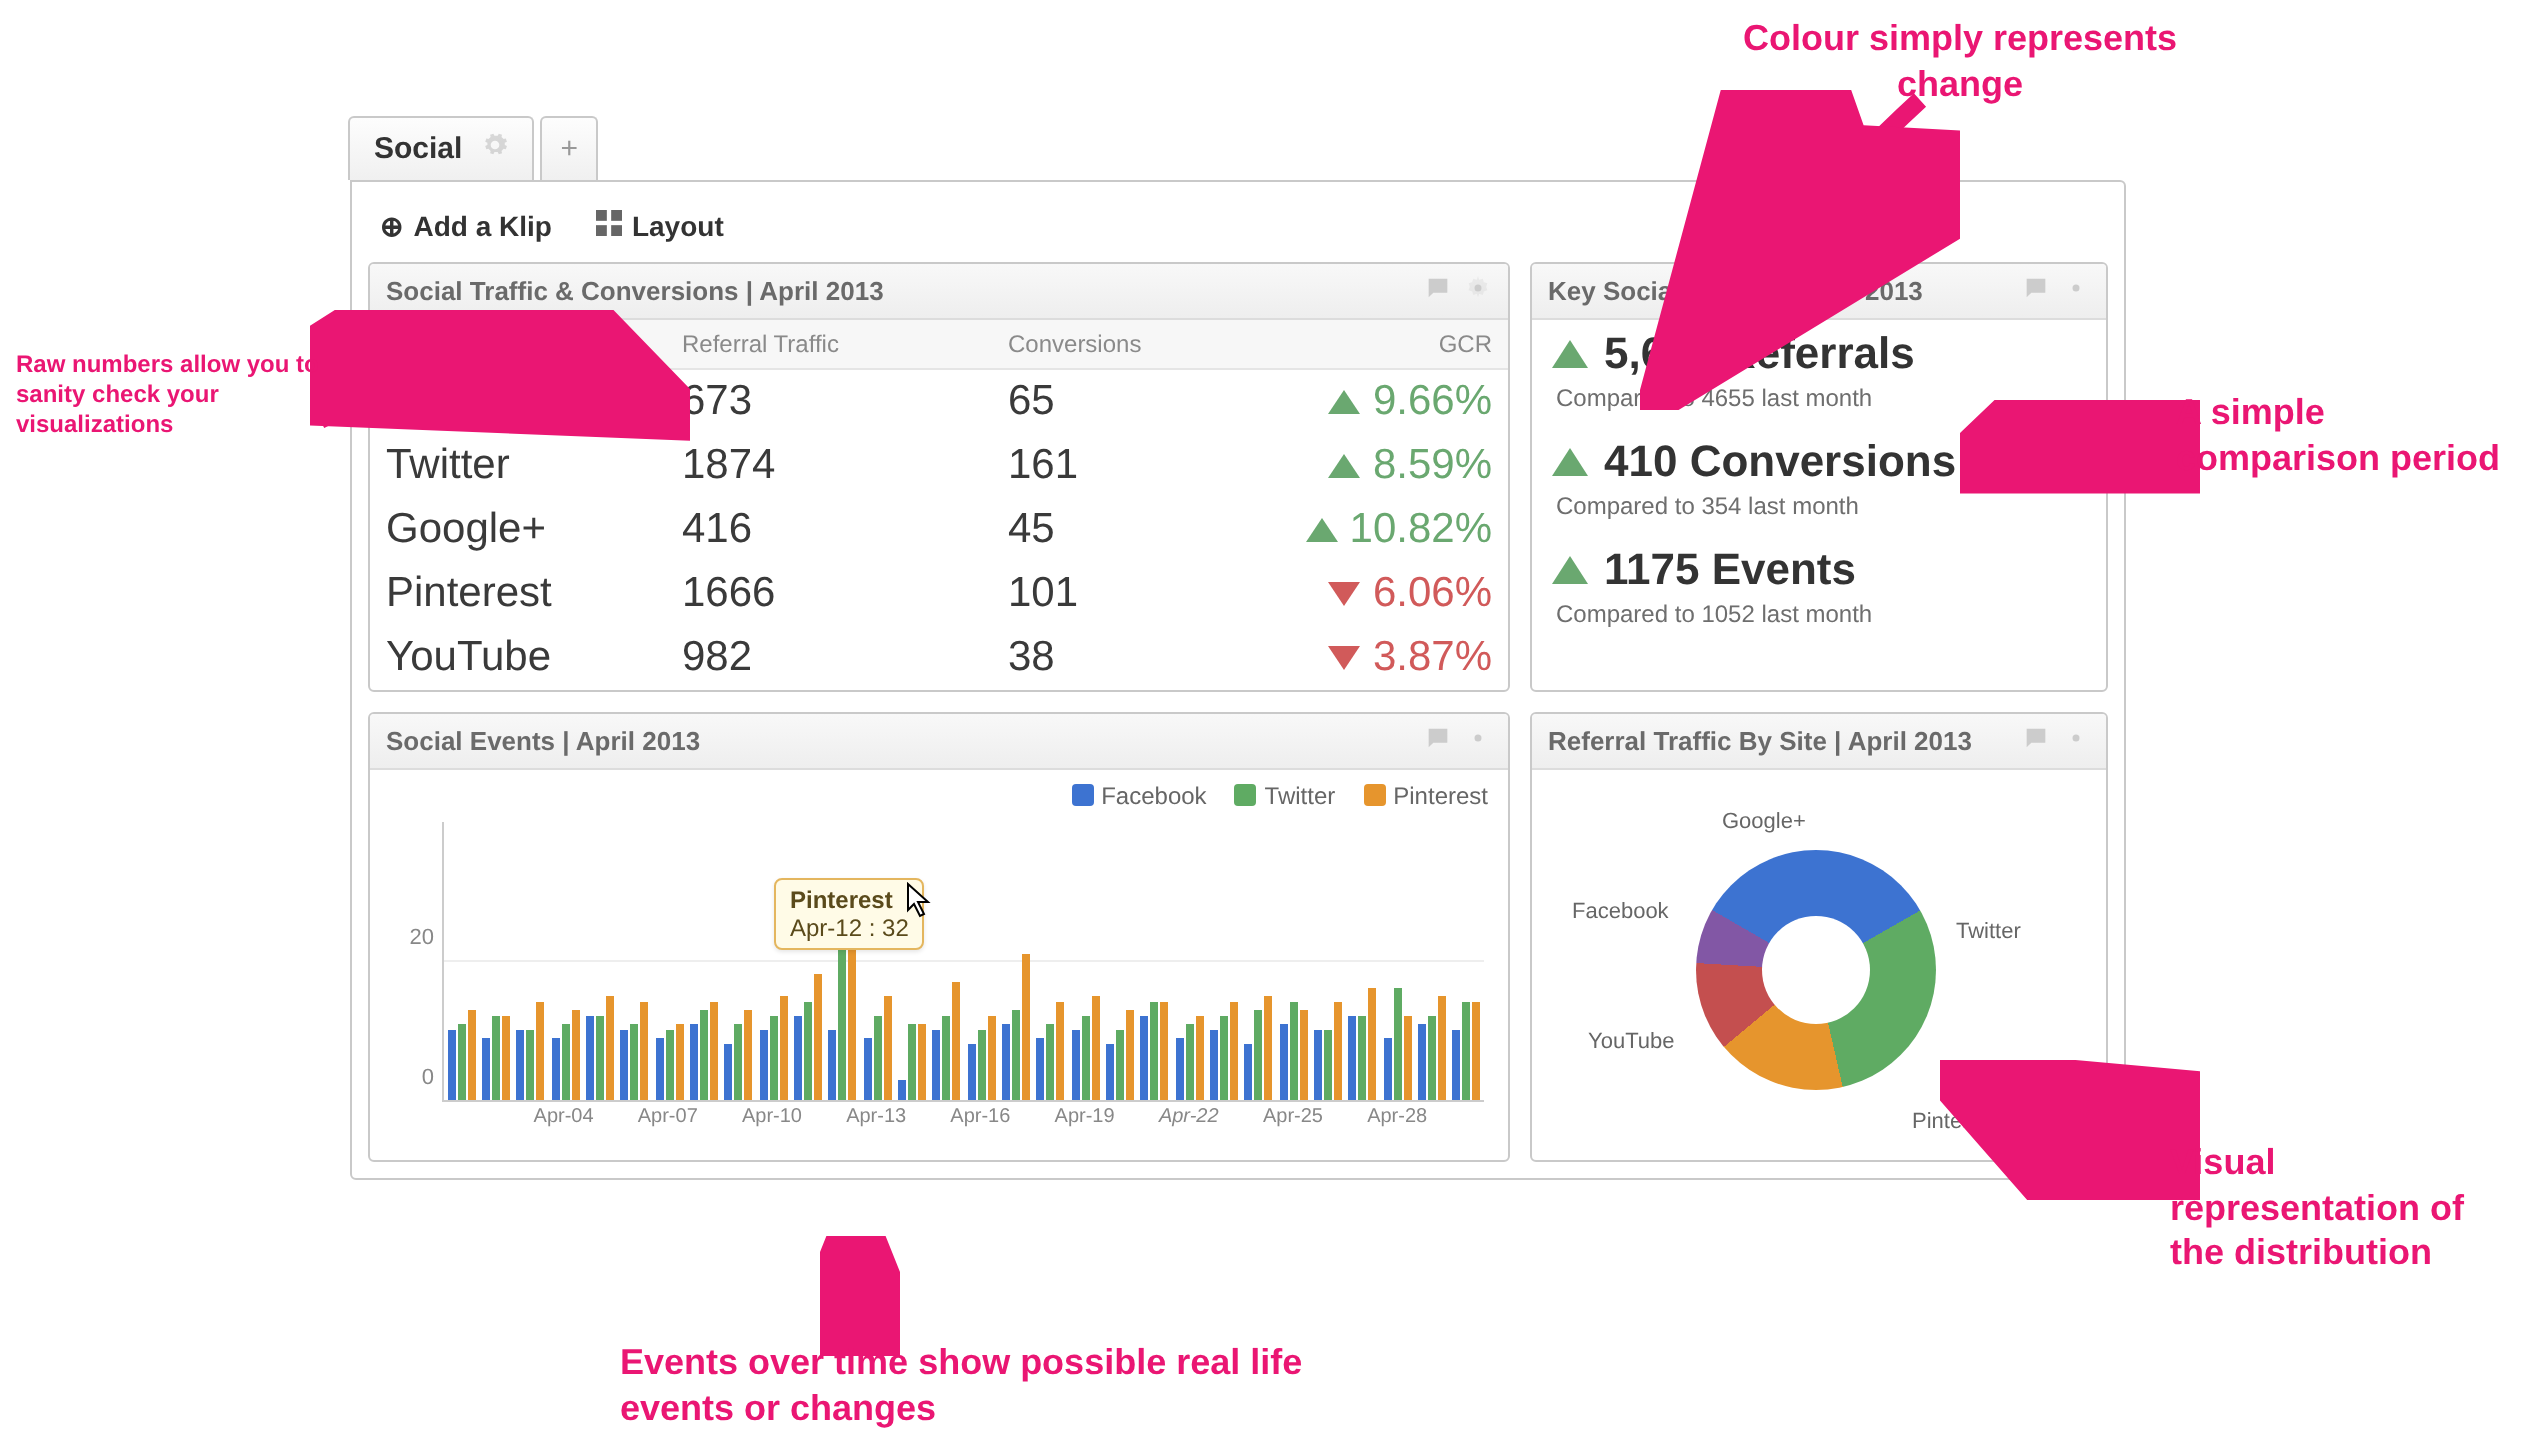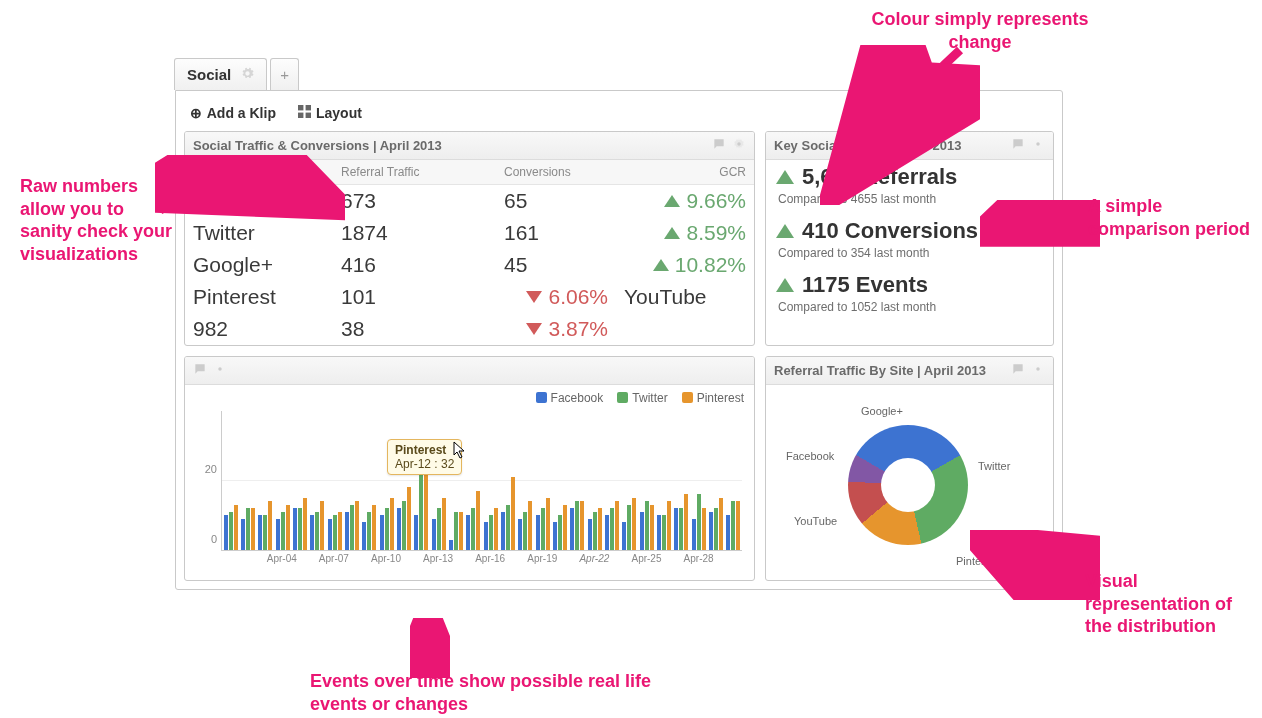--- a/index.html
+++ b/index.html
@@ -359,20 +359,21 @@
                 <span>8.59%</span>
               </div>
               <div>Google+</div>
               <div>416</div>
               <div>45</div>
               <div class="gcr up">
                 <span class="tri-up"></span>
                 <span>10.82%</span>
               </div>
               <div>Pinterest</div>
+              <div>1666</div>
               <div>101</div>
               <div class="gcr down">
                 <span class="tri-down"></span>
                 <span>6.06%</span>
               </div>
               <div>YouTube</div>
               <div>982</div>
               <div>38</div>
               <div class="gcr down">
                 <span class="tri-down"></span>
@@ -416,20 +417,21 @@
                 <div class="sub">Compared to 1052 last month</div>
               </div>
             </div>
       </div>
     </div>
 
     <div class="row" style="margin-top:10px">
 
       <div class="panel p3">
         <div class="panel-head">
+          <span class="title">Social Events | April 2013</span>
           <span class="tools">
             <span><svg width="14" height="14" viewBox="0 0 24 24">
                     <path fill="#ccc" d="M4 4h16v12H8l-4 4z"></path>
                   </svg></span>
             <span><svg width="14" height="14" viewBox="0 0 24 24" fill="#ccc">
                     <circle cx="12" cy="12" r="3"></circle>
                   </svg></span>
           </span>
         </div>
         <div class="p3-body">
@@ -640,21 +642,21 @@
           <span class="dlabel" style="left:190px; top:170px;">Pinterest</span>
           <span class="dlabel" style="left:28px;  top:130px;">YouTube</span>
           <span class="dlabel" style="left:20px;  top:65px;">Facebook</span>
           <span class="dlabel" style="left:95px;  top:20px;">Google+</span>
         </div>
       </div>
     </div>
   </div>
 </div>
 
-<div class="ann" style="left:20px; top:175px; width:160px; font-size:18px;">Raw numbers allow you to sanity check your visualizations</div>
+<div class="ann" style="left:8px; top:175px; width:160px; font-size:12px;">Raw numbers allow you to sanity check your visualizations</div>
 <svg class="arrow-svg" style="left:155px; top:155px;" width="190" height="80">
   <defs>
         <marker id="ah1" markerWidth="30" markerHeight="30" refX="25" refY="12" orient="auto">
           <path d="M0 0 L30 12 L0 24 L8 12 Z" fill="#ea1673"></path>
         </marker>
       </defs>
   <path d="M5 55 Q 90 10 175 48" stroke="#ea1673" stroke-width="9" fill="none" marker-end="url(#ah1)"></path>
 </svg>
 
 <div class="ann" style="left:870px; top:8px; width:220px; font-size:18px; text-align:center;">Colour simply represents change</div>

